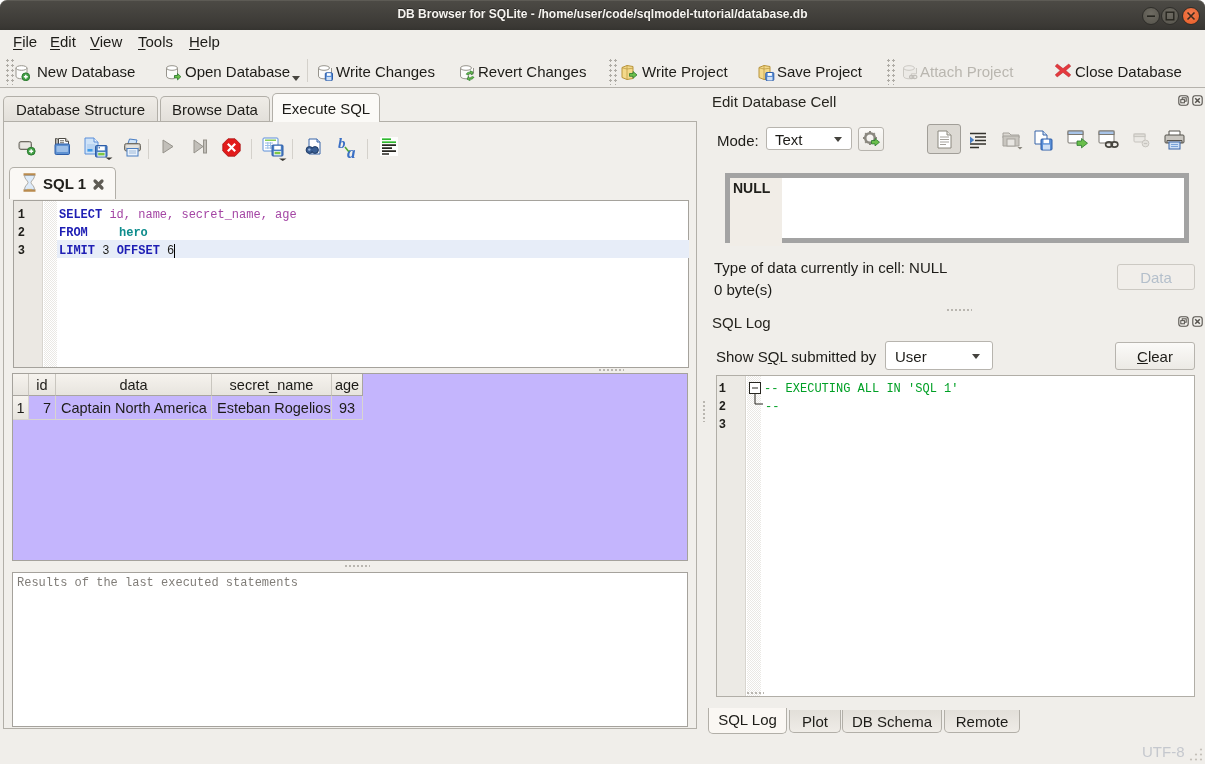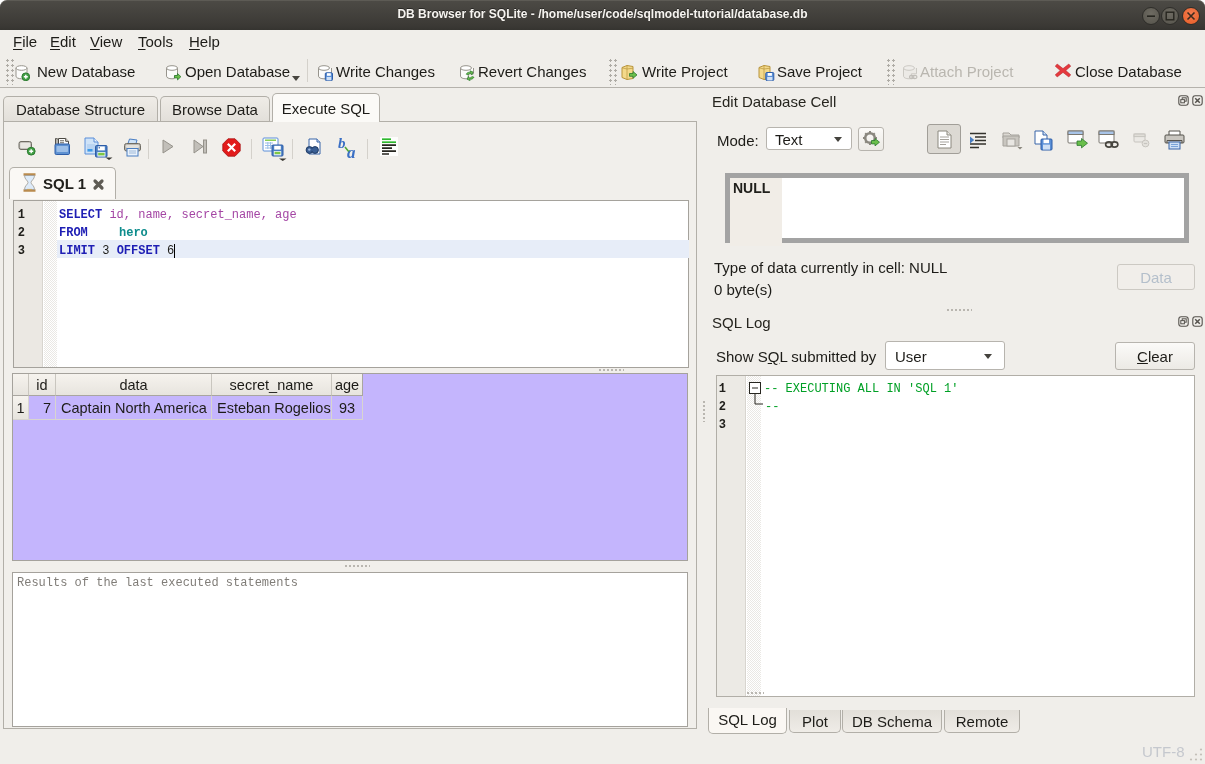--- a/index.html
+++ b/index.html
@@ -400,21 +400,21 @@
   <svg class="abs" style="left:1178px;top:316px;" width="11" height="11" viewBox="0 0 11 11">
       <rect x=".8" y=".8" width="9.4" height="9.4" rx="2.4" fill="none" stroke="#56534e" stroke-width="1.1"></rect>
       <rect x="4.2" y="2.8" width="4" height="3.4" fill="none" stroke="#56534e" stroke-width="1"></rect>
       <rect x="2.8" y="4.6" width="3.6" height="3.2" fill="#f0eeea" stroke="#56534e" stroke-width="1"></rect>
     </svg>
   <svg class="abs" style="left:1192px;top:316px;" width="11" height="11" viewBox="0 0 11 11">
       <rect x=".8" y=".8" width="9.4" height="9.4" rx="2.4" fill="none" stroke="#56534e" stroke-width="1.1"></rect>
       <path d="M3.2 3.2l4.6 4.6M7.8 3.2L3.2 7.8" stroke="#56534e" stroke-width="1.5"></path>
     </svg>
   <div class="dlabel abs" style="left:716px; top:348px;">Show S<u>Q</u>L submitted by</div>
-  <div class="combo" style="left:885px; top:341px; width:120px; height:29px;">
+  <div class="combo" style="left:885px; top:341px; width:108px; height:29px;">
     <span style="position:absolute;left:9px;top:6px;">User</span>
       <span class="arr" style="right:12px; top:12px;"></span>
   </div>
   <div class="btn" style="left:1115px; top:342px; width:80px; height:28px; padding-top:5px;"><u>C</u>lear</div>
   <div id="logbox">
     <div id="loggutter"></div>
     <div id="logfold"></div>
     <div class="llnum" style="top:4px;">1</div>
     <div class="llnum" style="top:22px;">2</div>
     <div class="llnum" style="top:40px;">3</div>

